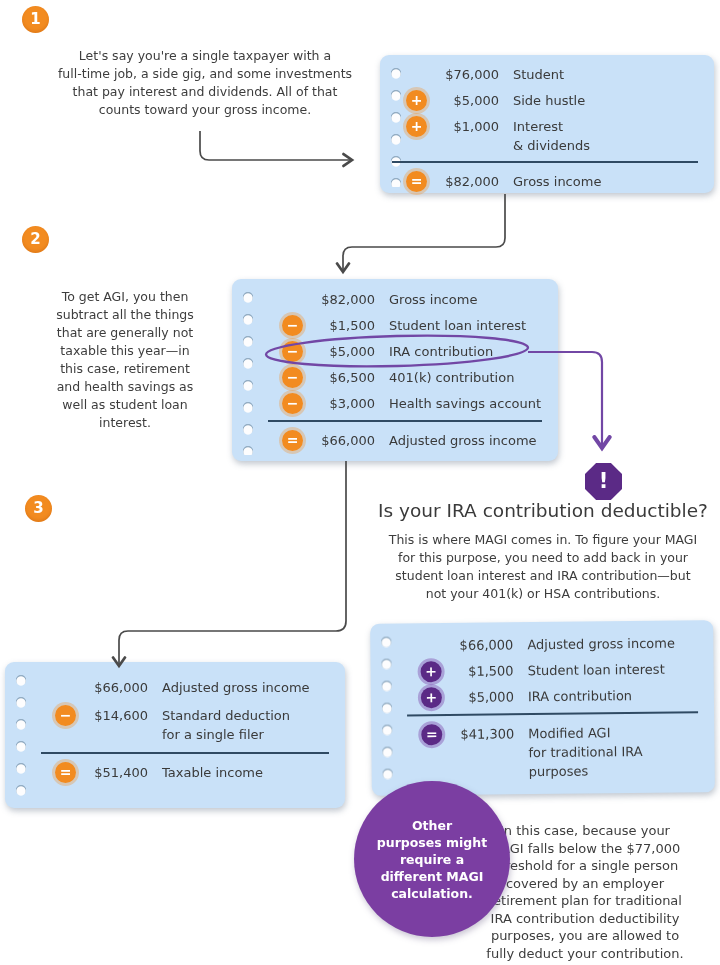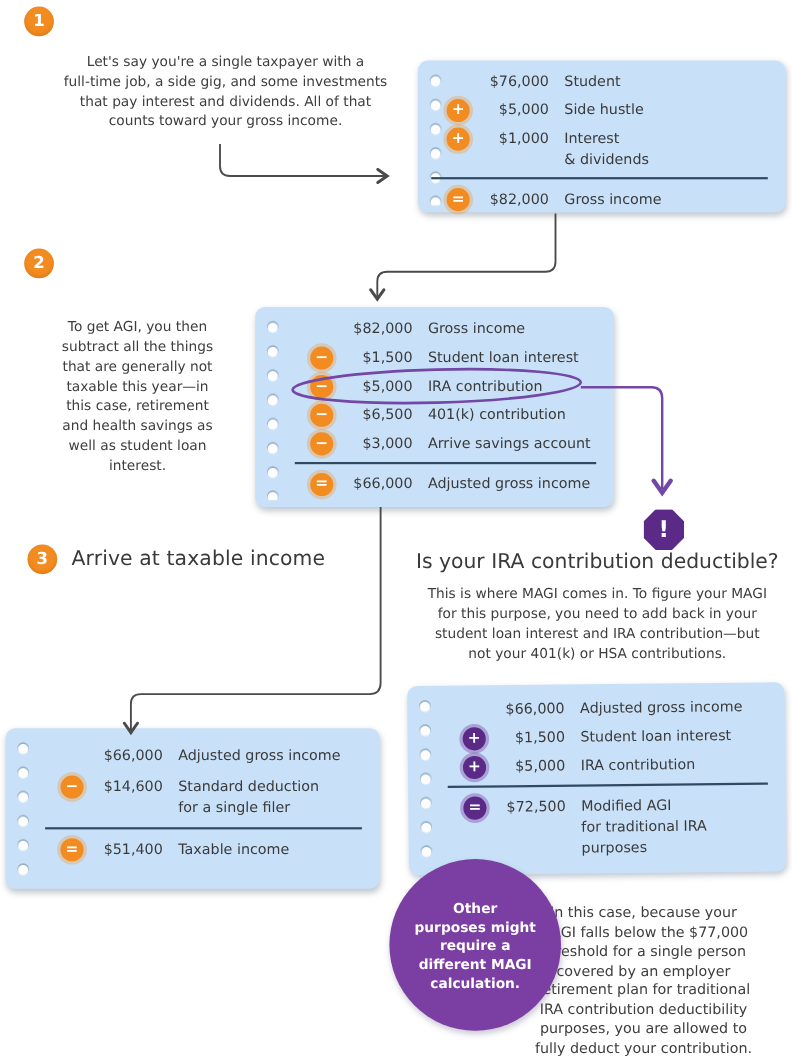--- a/index.html
+++ b/index.html
@@ -124,34 +124,33 @@
         <span class="lbl">IRA contribution</span>
       </div>
       <div class="row">
         <span class="op orange">−</span>
         <span class="amt">$6,500</span>
         <span class="lbl">401(k) contribution</span>
       </div>
       <div class="row">
         <span class="op orange">−</span>
         <span class="amt">$3,000</span>
-        <span class="lbl">Arrive savings account</span>
+        <span class="lbl">Health savings account</span>
       </div>
       <div class="rule"></div>
       <div class="row">
         <span class="op orange">=</span>
         <span class="amt">$66,000</span>
         <span class="lbl">Adjusted gross income</span>
       </div>
     </div>
   </div>
 
   <div class="step" style="left:25px;top:495px;">
     <span class="step-num">3</span>
-    <h2>Arrive at taxable income</h2>
   </div>
 
   <h2 class="qtitle" style="left:363px;top:500px;width:360px;">Is your IRA contribution deductible?</h2>
   <p class="para" style="left:363px;top:531px;width:360px;">This is where MAGI comes in. To figure your MAGI
 for this purpose, you need to add back in your
 student loan interest and IRA contribution—but
 not your 401(k) or HSA contributions.</p>
 
   <div class="octagon">
     <span>!</span>
@@ -194,21 +193,21 @@
         <span class="lbl">Student loan interest</span>
       </div>
       <div class="row">
         <span class="op purple">+</span>
         <span class="amt">$5,000</span>
         <span class="lbl">IRA contribution</span>
       </div>
       <div class="rule"></div>
       <div class="row">
         <span class="op purple">=</span>
-        <span class="amt">$72,500</span>
+        <span class="amt">$41,300</span>
         <span class="lbl">Modified AGI
 for traditional IRA
 purposes</span>
       </div>
     </div>
   </div>
 
   <div class="callout">Other
 purposes might
 require a

